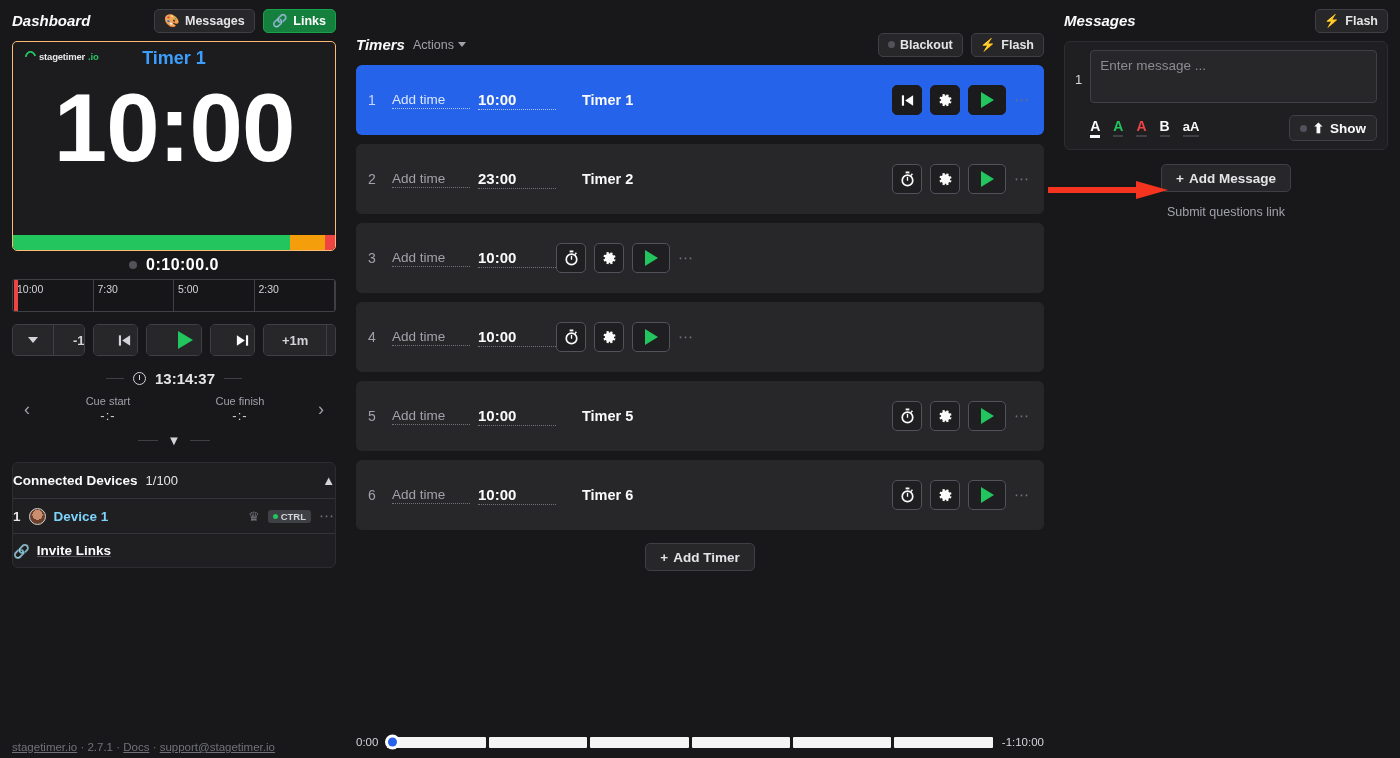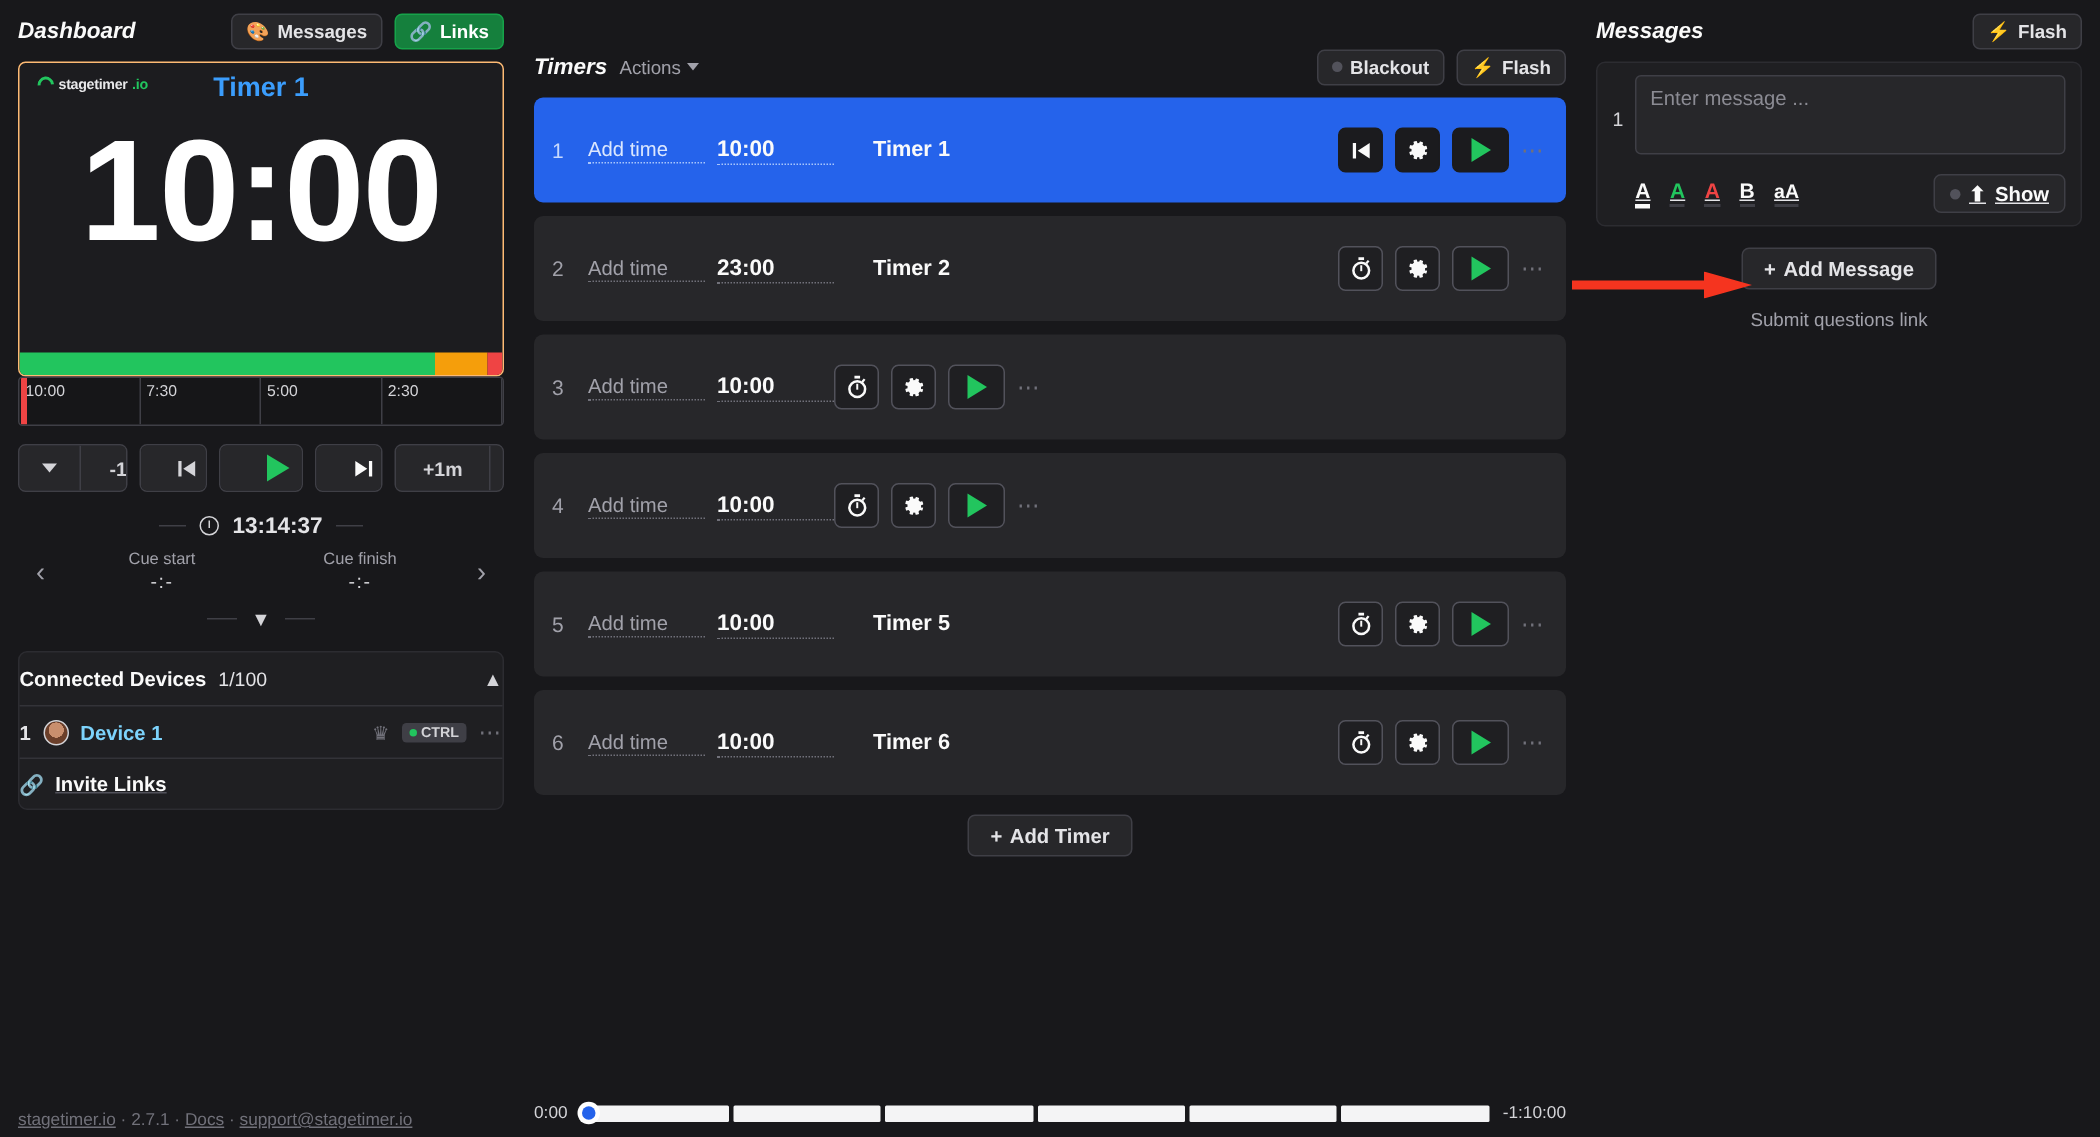--- a/index.html
+++ b/index.html
@@ -197,21 +197,21 @@
     position: absolute; left: 0; top: 50%; transform: translate(-2px, -50%);
     width: 15px; height: 15px; border-radius: 50%; background: #fff;
     display: flex; align-items: center; justify-content: center; cursor: pointer;
   }
   .tl-knob::after { content: ""; width: 9px; height: 9px; border-radius: 50%; background: #2563eb; }
 
   
   .col-right { width: 348px; flex: 0 0 348px; padding: 0 12px; }
   .msgbox { background: #1f1f22; border: 1px solid #2c2c31; border-radius: 6px; padding: 8px 10px; display: flex; gap: 8px; }
   .msg-idx { font-size: 13px; color: #d4d4d8; align-self: flex-start; margin-top: 22px; }
-  .msg-main { flex: 1; text-decoration: underline; }
+  .msg-main { flex: 1; }
   .msg-input {
     width: 100%; height: 53px; background: #27272a;
     border: 1px solid #3f3f46; border-radius: 4px;
     color: #e4e4e7; font-size: 13.5px; padding: 7px 9px; resize: none;
     font-family: "Liberation Sans", sans-serif;
   }
   .msg-input::placeholder { color: #8b8b93; }
   .msg-tools { display: flex; align-items: center; gap: 13px; margin-top: 8px; }
   .fmt {
     font-size: 14px; font-weight: 700; cursor: pointer;
@@ -262,20 +262,24 @@
       </div>
       <div class="pv-name">Timer 1</div>
       <div class="pv-digits">10:00</div>
       <div class="pv-bar">
         <div class="seg-g" id="pvg" style="width: 86%;"></div>
         <div class="seg-y" id="pvy" style="width: 11%;"></div>
         <div class="seg-r" id="pvr" style="width: 3%;"></div>
       </div>
     </div>
 
+    <div class="pv-readout">
+      <span class="rdot"></span>
+      <span>0:10:00.0</span>
+    </div>
 
     <div class="ruler">
       <div class="playhead"></div>
       <div class="cell">10:00</div>
       <div class="cell">7:30</div>
       <div class="cell">5:00</div>
       <div class="cell">2:30</div>
       <div class="rbar">
         <div class="seg-g" id="rg" style="width: 88%;"></div>
         <div class="seg-y" id="ry" style="width: 9%;"></div>

